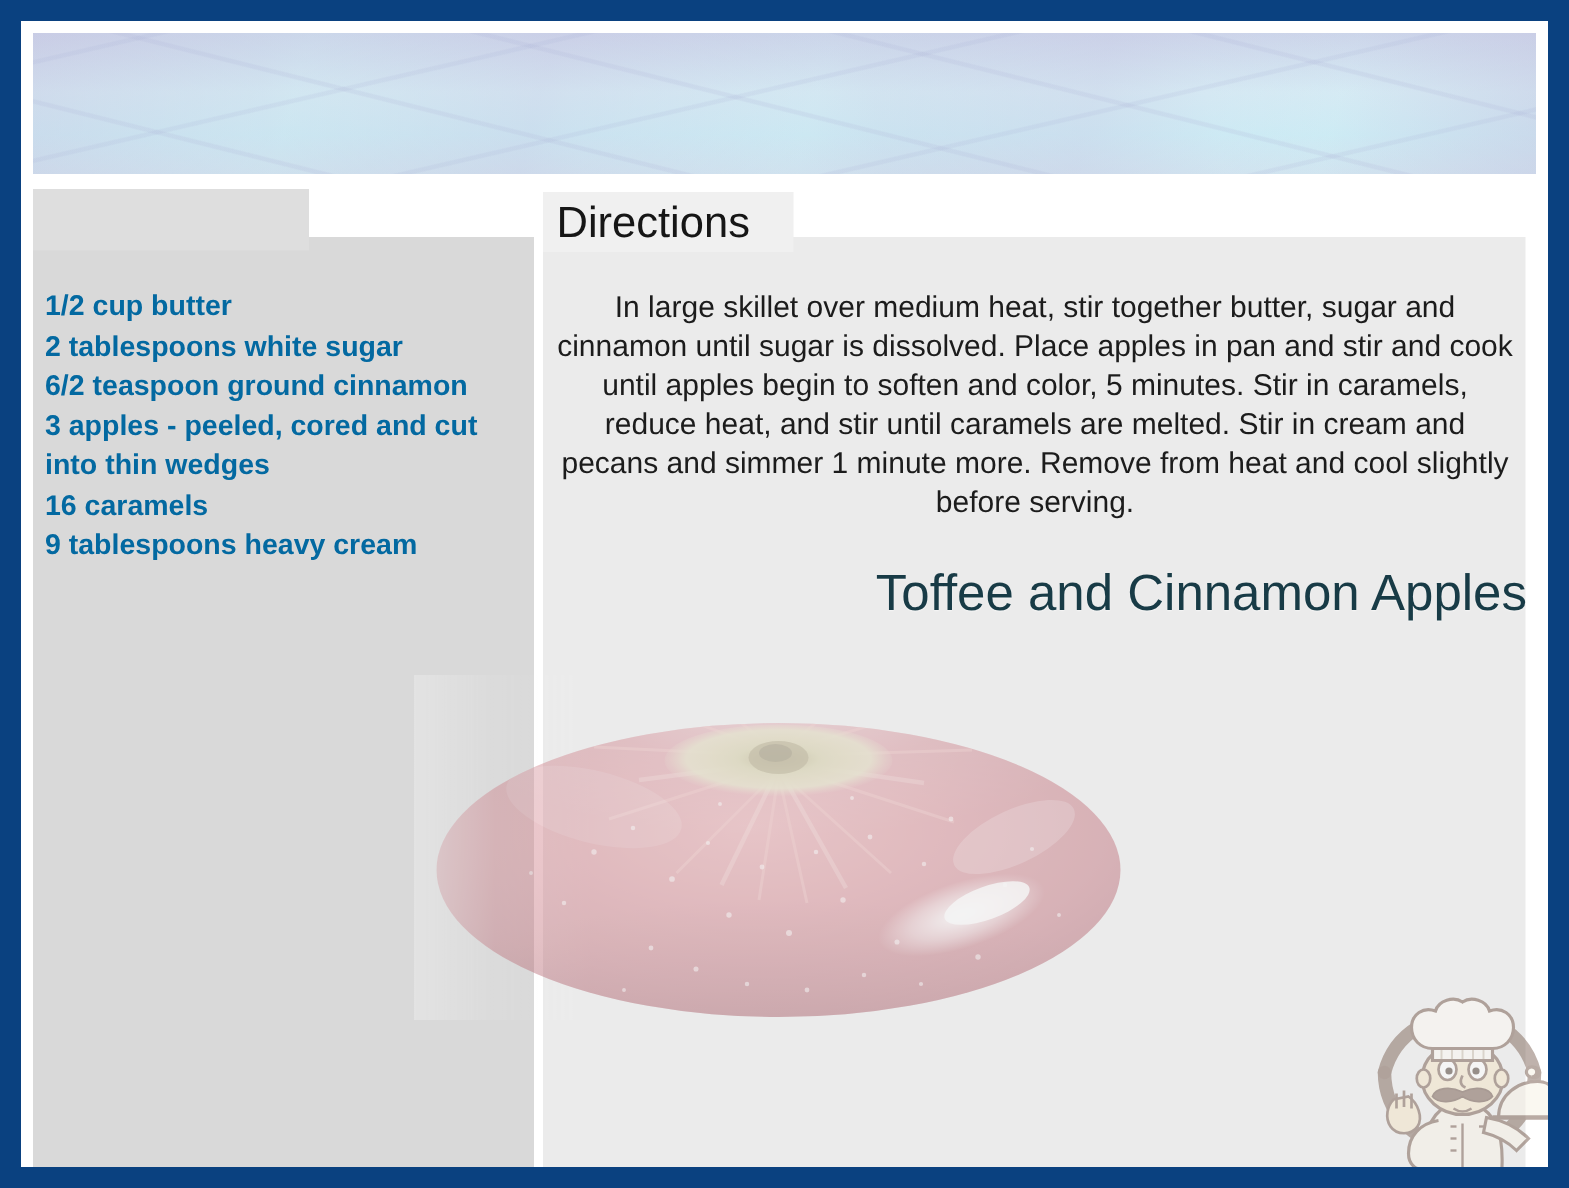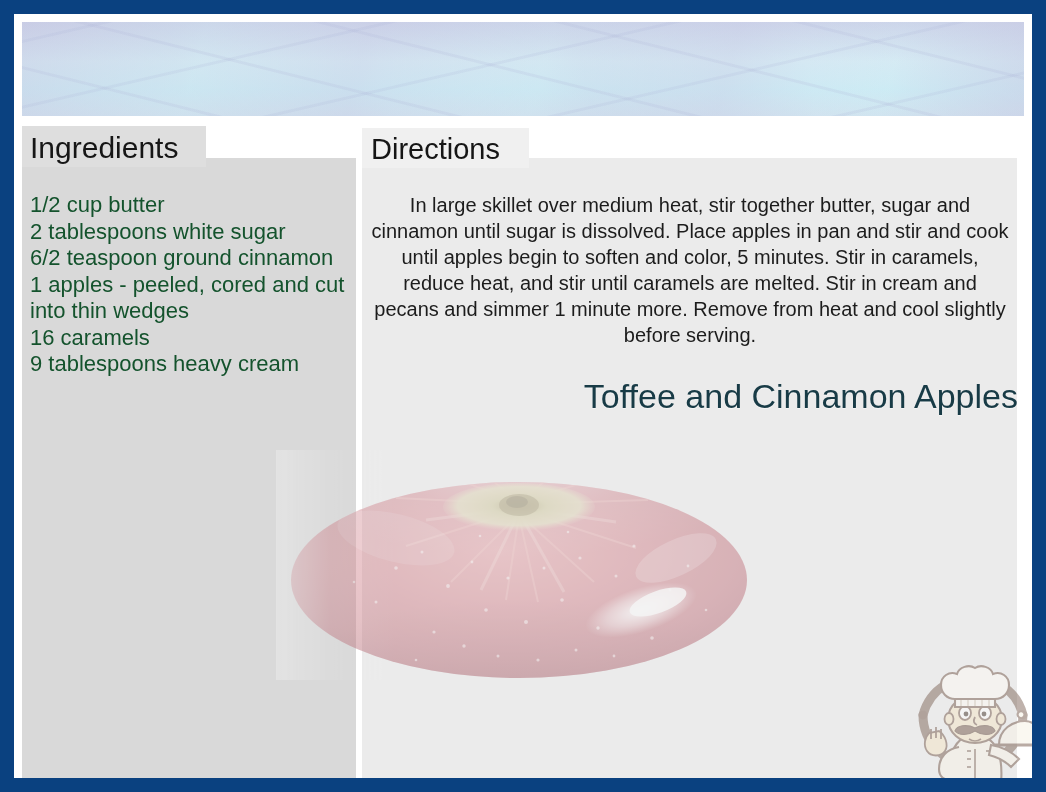--- a/index.html
+++ b/index.html
@@ -129,24 +129,25 @@
     font-size: 30px;
     color: #161616;
     white-space: nowrap;
     z-index: 4;
   }
   #ingredients-list {
     position: absolute;
     left: 16px;
     top: 178px;
     width: 322px;
-    font-size: 22px;
+    font-size: 19px;
     line-height: 26.5px;
-    color: #14532d;
+    color: #0369a1;
     z-index: 4;
+    font-weight: bold;
   }
   #ingredients-list .ing-item {
     white-space: normal;
   }
 
   #directions-panel {
     position: absolute;
     left: 348px;
     top: 144px;
     width: 655px;
@@ -212,26 +213,25 @@
 <body>
 
 <div id="slide">
   <div id="slide-inner">
 
     <div id="header-band"></div>
     <div id="slide-title">Toffee and Cinnamon Apples</div>
 
     <div id="ingredients-panel"></div>
     <div id="ingredients-header-box"></div>
-    <div id="ingredients-title">Ingredients</div>
     <div id="ingredients-list">
       <div class="ing-item">1/2 cup butter</div>
       <div class="ing-item">2 tablespoons white sugar</div>
       <div class="ing-item">6/2 teaspoon ground cinnamon</div>
-      <div class="ing-item">1 apples - peeled, cored and cut into thin wedges</div>
+      <div class="ing-item">3 apples - peeled, cored and cut into thin wedges</div>
       <div class="ing-item">16 caramels</div>
       <div class="ing-item">9 tablespoons heavy cream</div>
     </div>
 
     <div id="directions-panel"></div>
     <div id="directions-header-box"></div>
     <div id="directions-title">Directions</div>
     <div id="directions-body">In large skillet over medium heat, stir together butter, sugar and cinnamon until sugar is dissolved.  Place apples in pan and stir and cook until apples begin to soften and color, 5 minutes.  Stir in caramels, reduce heat, and stir until caramels are melted.  Stir in cream and pecans and simmer 1 minute more.  Remove from heat and cool slightly before serving.</div>
 
     <div id="apple-photo">

